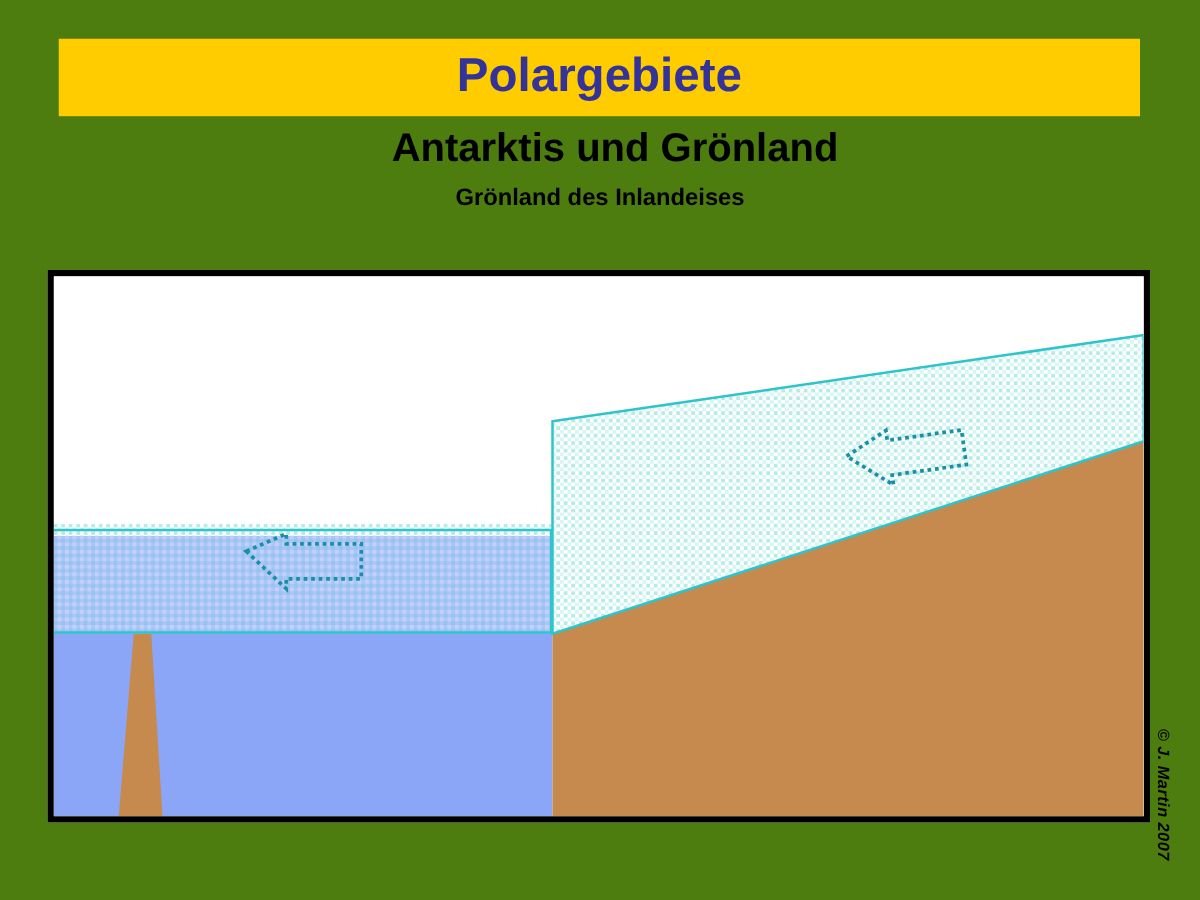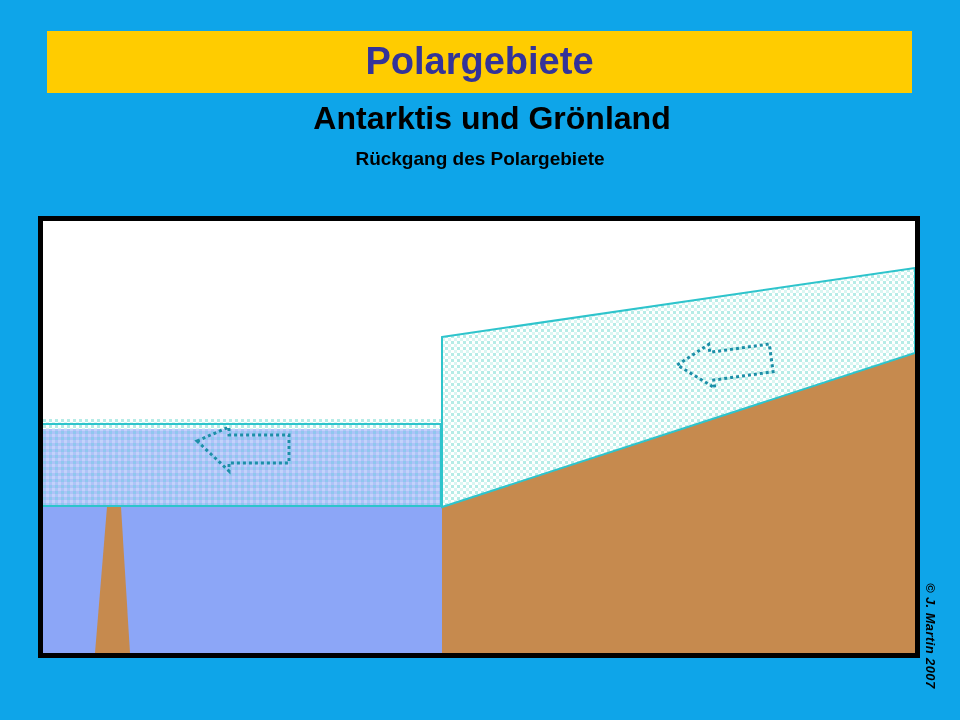--- a/index.html
+++ b/index.html
@@ -14,21 +14,21 @@
     overflow: hidden;
     font-family: "Liberation Sans", sans-serif;
     position: relative;
   }
 
   #slide {
     position: absolute;
     left: 0; top: 0;
     width: 960px;
     height: 720px;
-    background: #0ea5e9;
+    background: #4d7c0f;
   }
 
   
   .title-banner {
     position: absolute;
     left: 47px;
     top: 31px;
     width: 865px;
     height: 62px;
     background: #ffcc00;
@@ -118,21 +118,21 @@
 <body>
 
 <div id="slide">
 
   <div class="title-banner">
     <div class="title-text">Polargebiete</div>
   </div>
 
   <div class="subtitle-1">Antarktis und Grönland</div>
 
-  <div class="subtitle-2">Rückgang des Polargebiete</div>
+  <div class="subtitle-2">Grönland des Inlandeises</div>
 
   <div class="diagram-frame">
     <div class="diagram-inner">
 
       <svg class="diagram-svg" width="872" height="432" viewBox="0 0 872 432" xmlns="http://www.w3.org/2000/svg">
 
         <defs>
 
           <pattern id="iceWhitePat" width="6" height="6" patternUnits="userSpaceOnUse">
             <rect width="6" height="6" fill="#ffffff"></rect>

